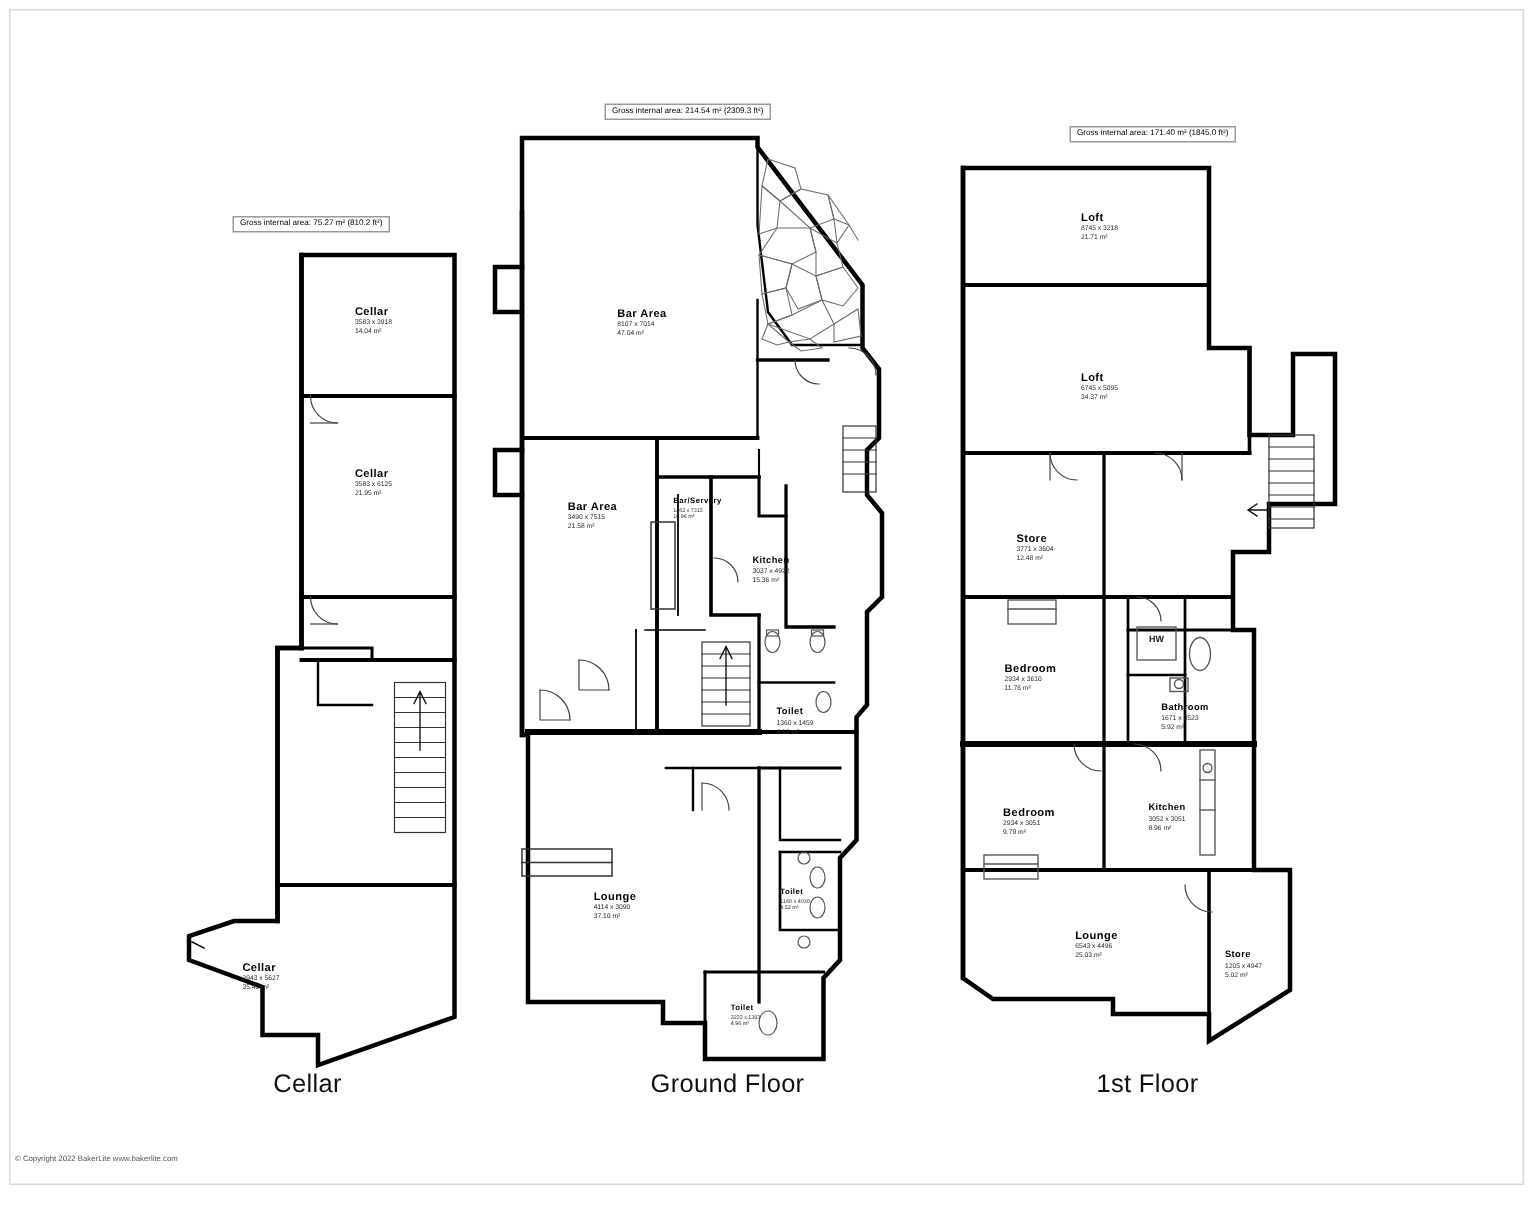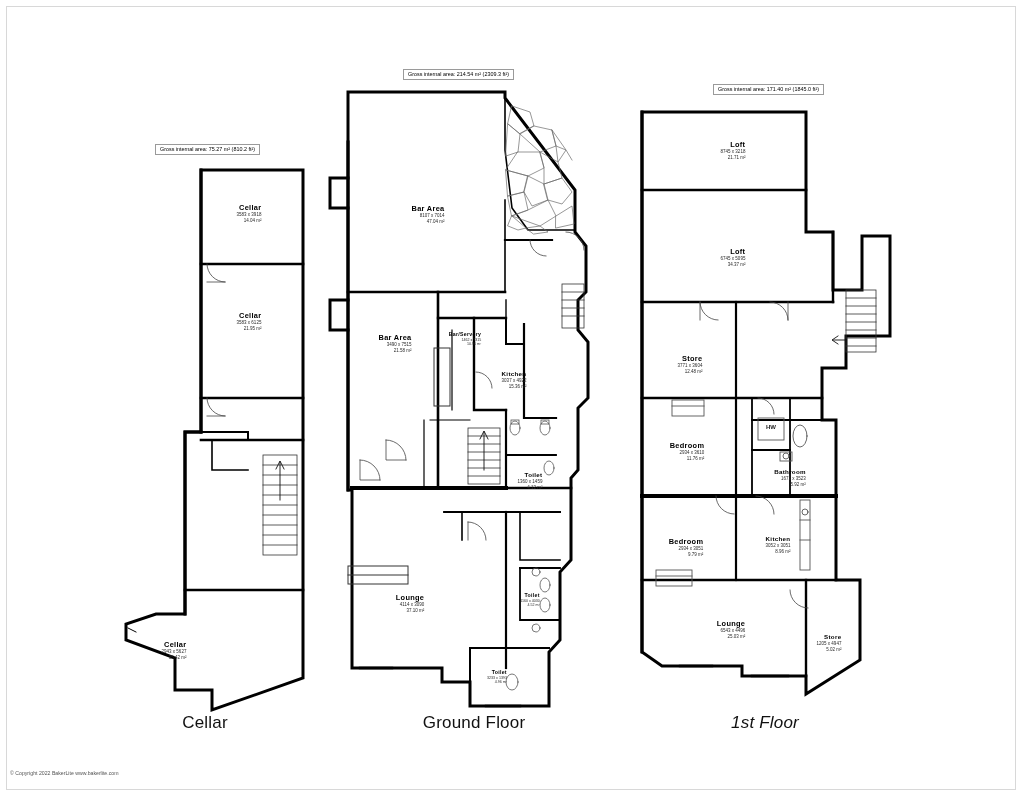--- a/index.html
+++ b/index.html
@@ -6,21 +6,21 @@
   body{width:1024px;height:804px;position:relative;overflow:hidden;
        font-family:"Liberation Sans", sans-serif;color:#1a1a1a;}
   .page{position:absolute;left:0;top:0;width:1024px;height:804px;background:#fff;}
   .frame{position:absolute;left:6px;top:6px;width:1010px;height:784px;border:1px solid #d8d8d8;box-sizing:border-box;}
 
   svg.plan{position:absolute;left:0;top:0;width:1024px;height:804px;}
 
   
   .gia{position:absolute;border:1px solid #9a9a9a;background:#fff;
        padding:2px 4px;font-size:5.4px;line-height:1;white-space:nowrap;color:#000;}
-  .roomlbl{position:absolute;text-align:right;white-space:nowrap;
+  .roomlbl{position:absolute;text-align:left;white-space:nowrap;
            transform:translateX(-50%);color:#000;}
   .roomlbl .nm{font-size:7.4px;font-weight:600;letter-spacing:.3px;line-height:1.25;}
   .roomlbl .dm{font-size:4.5px;line-height:1.35;color:#2a2a2a;}
   .roomlbl .ar{font-size:4.5px;line-height:1.35;color:#2a2a2a;}
   .roomlbl.sm .nm{font-size:6.2px;}
   .roomlbl.xs .nm{font-size:5.2px;}
   .roomlbl.xs .dm,.roomlbl.xs .ar{font-size:3.6px;}
   .hwlbl{position:absolute;font-size:6px;font-weight:600;transform:translateX(-50%);}
 
   .floortitle{position:absolute;text-align:center;transform:translateX(-50%);
@@ -366,17 +366,17 @@
   </div>
   <div class="roomlbl sm" style="left:829px;top:633px;">
     <div class="nm">Store</div>
     <div class="dm">1205 x 4947</div>
     <div class="ar">5.02 m²</div>
   </div>
 
   <div class="hwlbl" style="left:771px;top:424px;">HW</div>
 
   <div class="floortitle" style="left:205px;top:713px;">Cellar</div>
-  <div class="floortitle" style="left:474px;top:713px;">Ground Floor</div>
-  <div class="floortitle" style="left:765px;top:713px;font-style:italic;">1st Floor</div>
+  <div class="floortitle" style="left:485px;top:713px;">Ground Floor</div>
+  <div class="floortitle" style="left:765px;top:713px;">1st Floor</div>
 
   <div class="copyright">© Copyright 2022 BakerLite  www.bakerlite.com</div>
 </div>
 
 </body></html>

